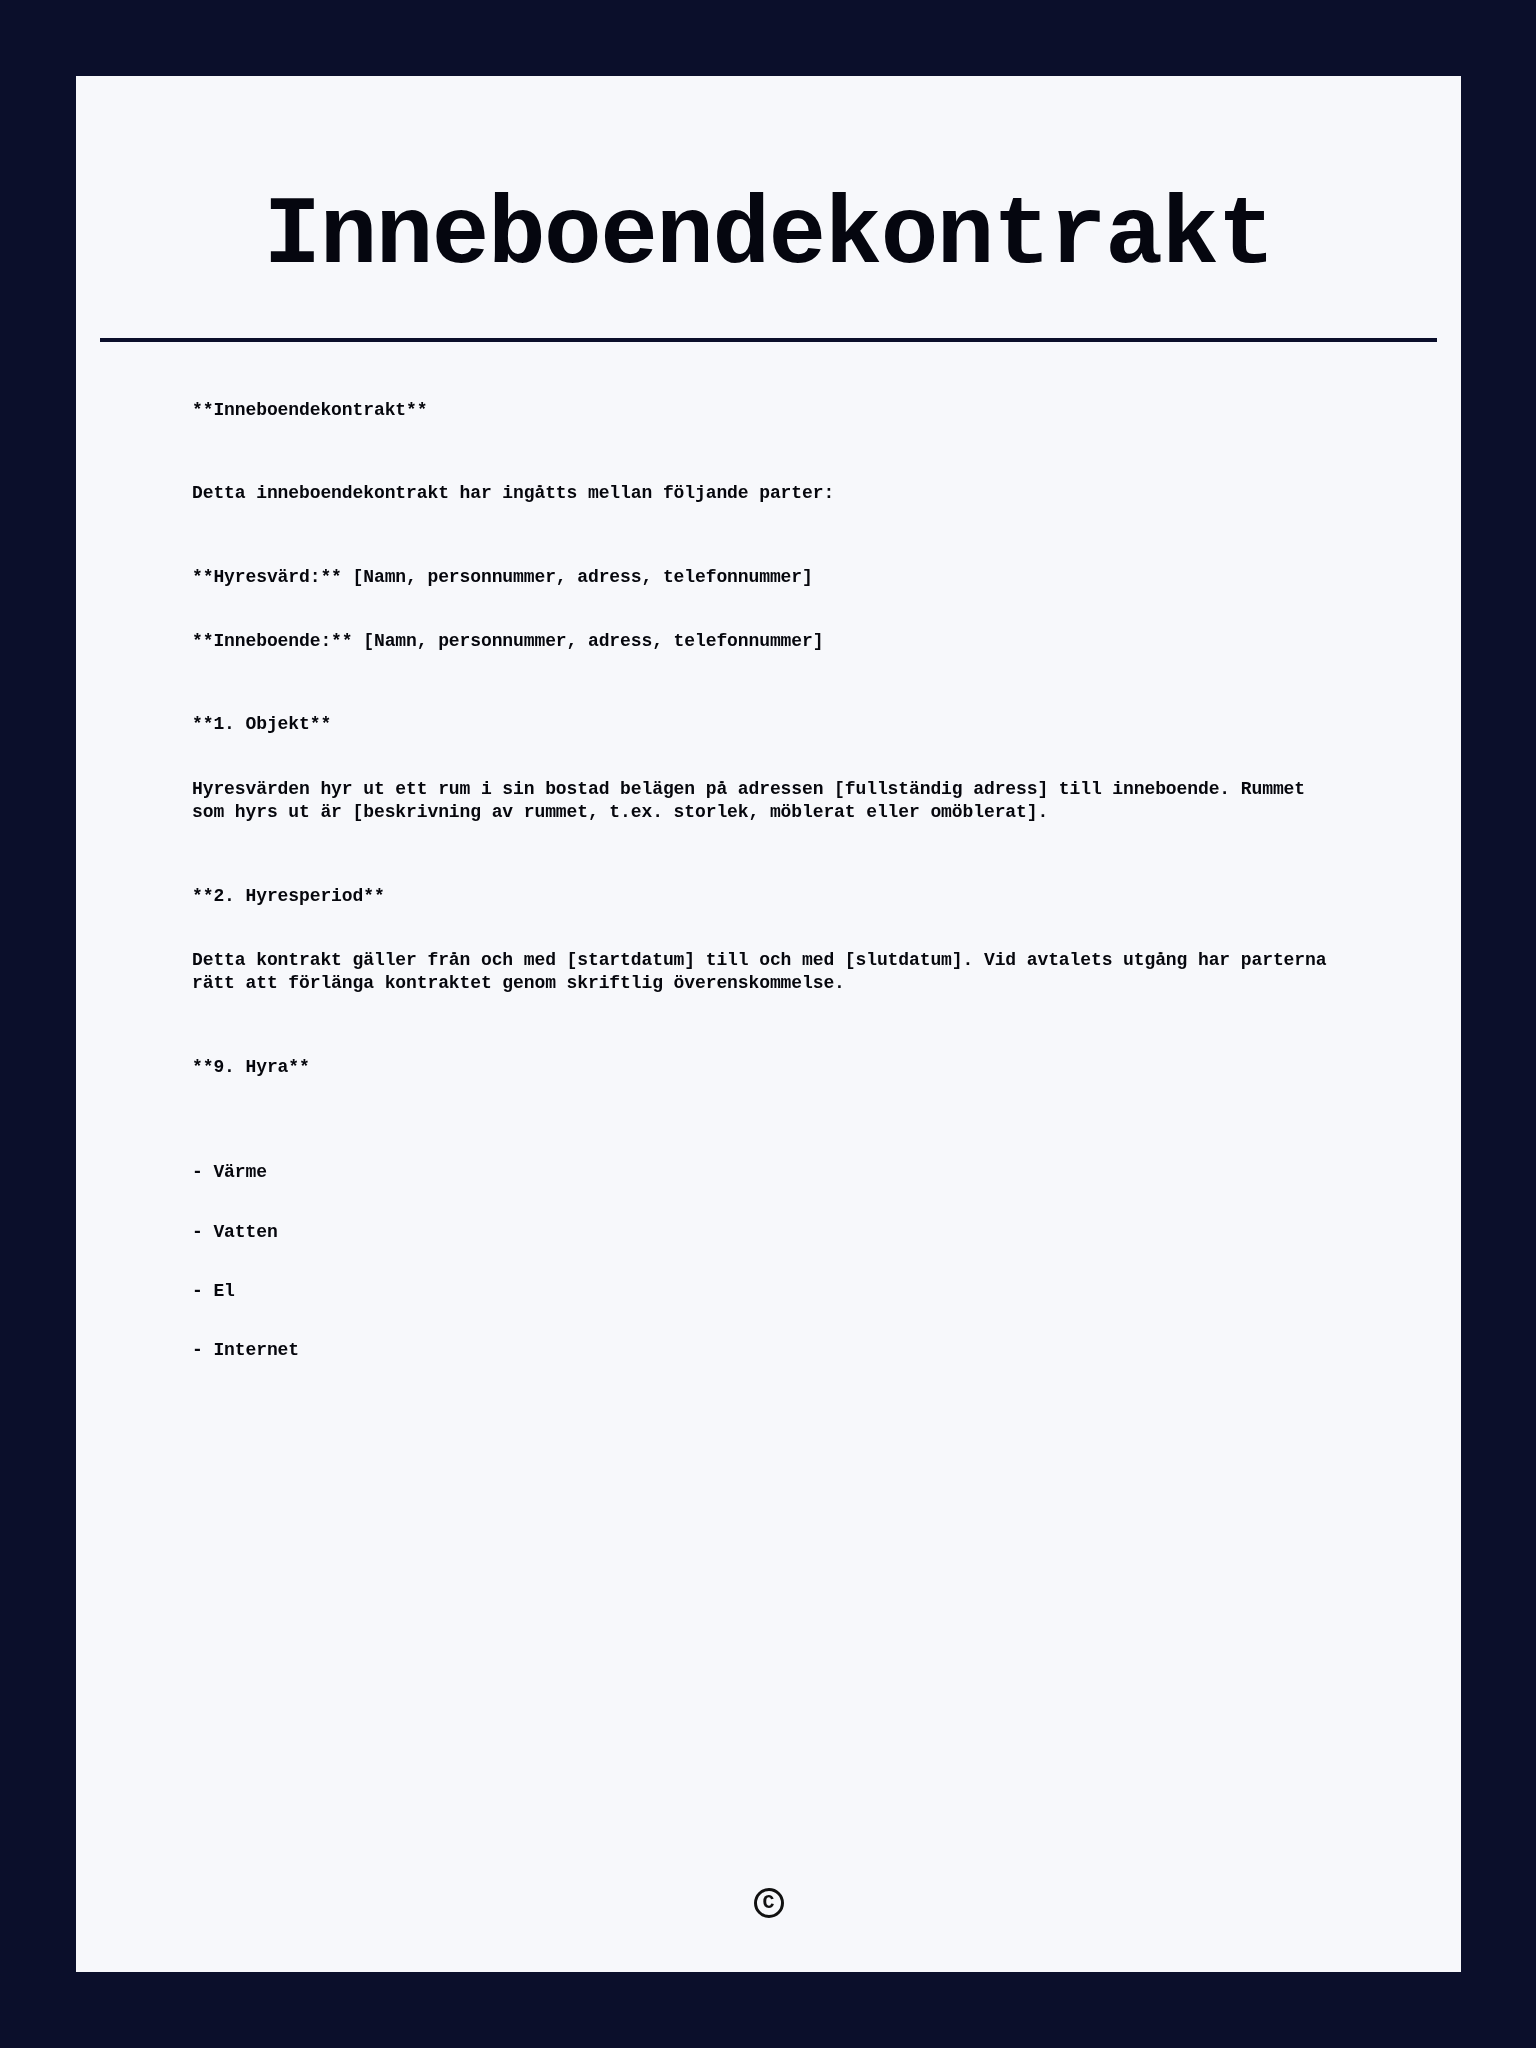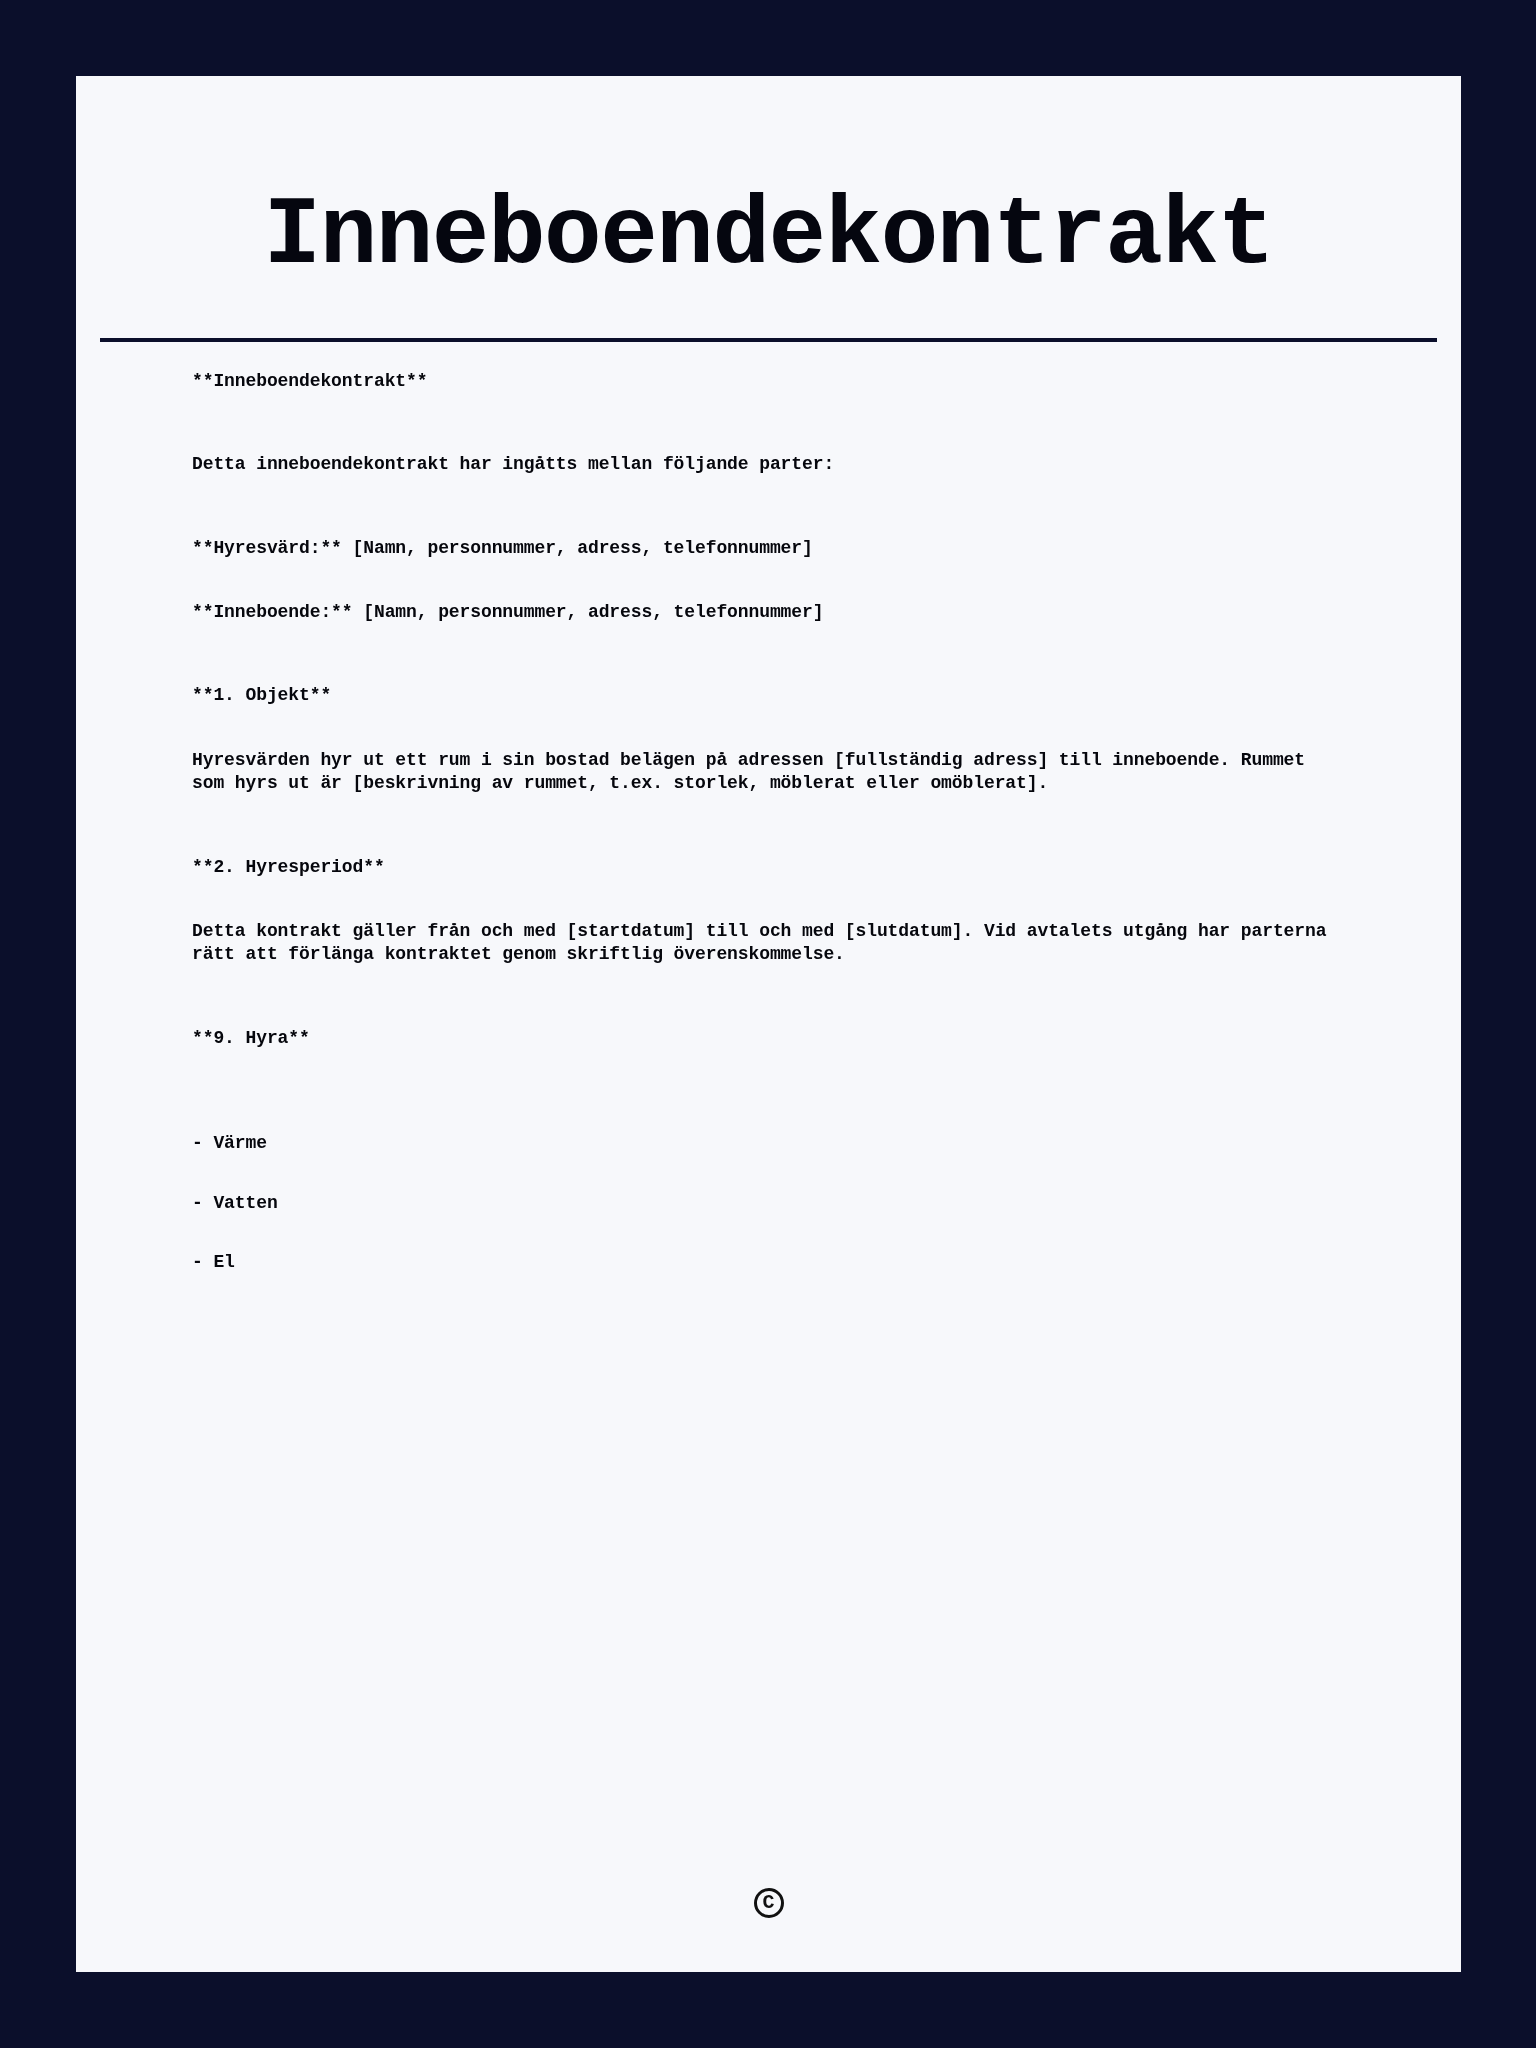--- a/index.html
+++ b/index.html
@@ -41,21 +41,21 @@
     white-space: nowrap;
   }
 
   .title-rule {
     margin: 52px 24px 0 24px;
     height: 4px;
     background: #0b0f2b;
   }
 
   .content {
-    padding: 28px 118px 0 116px;
+    padding: 57px 118px 0 116px;
   }
 
   .para {
     margin: 0 0 0 0;
     font-size: 18px;
     line-height: 1.30;
     font-weight: bold;
     color: #06070d;
     letter-spacing: -0.1px;
   }
@@ -144,20 +144,21 @@
 
     <p class="para">- Värme</p>
     <div class="gap-sm"></div>
 
     <p class="para">- Vatten</p>
     <div class="gap-sm"></div>
 
     <p class="para">- El</p>
     <div class="gap-sm"></div>
 
+    <p class="para">- Internet</p>
     <div class="gap-sm"></div>
 
 
   </div>
 
   <div class="footer">
     <div class="copyright-mark">
       <span>C</span>
     </div>
   </div>

